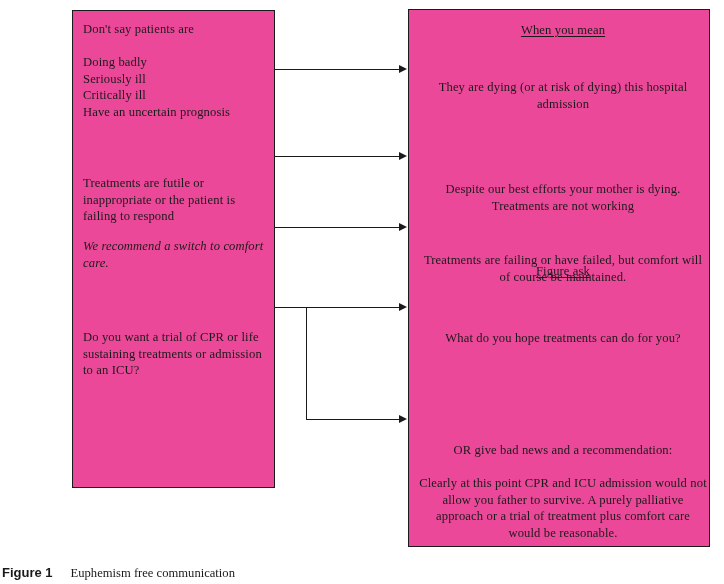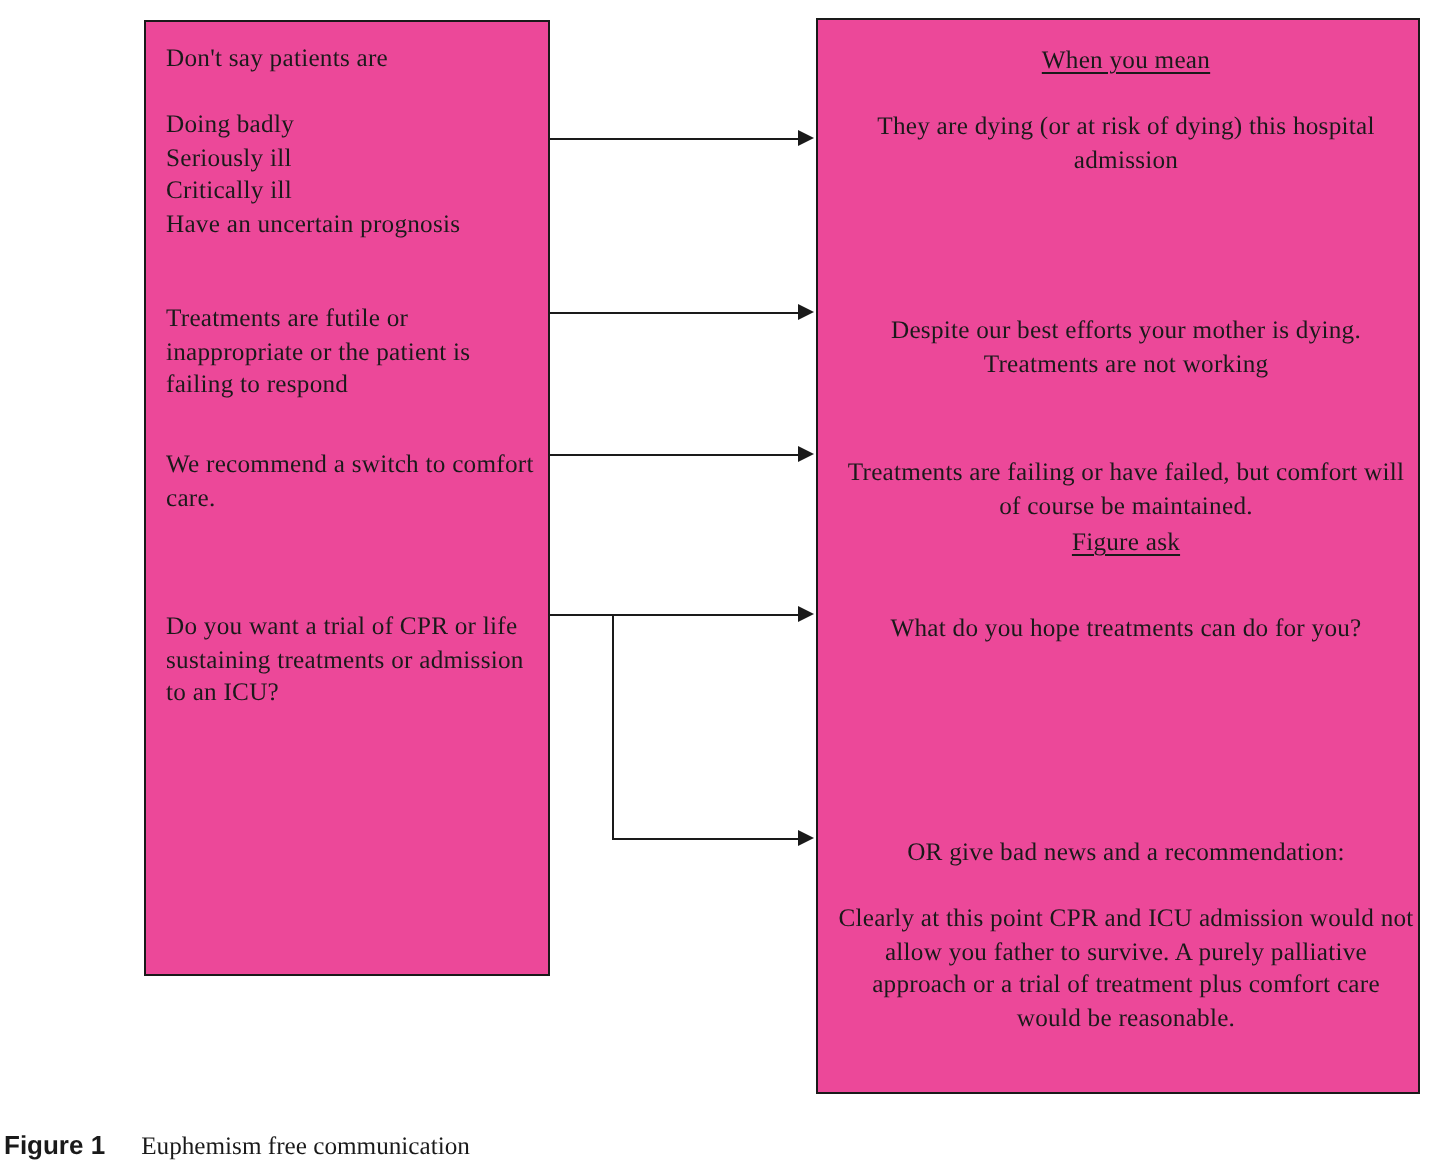--- a/index.html
+++ b/index.html
@@ -41,29 +41,29 @@
   }
 
   .blk {
     position: absolute;
     font-size: 12.6px;
     line-height: 16.6px;
     letter-spacing: 0.01em;
   }
 
   .blk .ln { display: block; white-space: nowrap; }
-  .blk.wrap { white-space: normal; }
+  .blk.wrap { white-space: normal; margin-top: 24px; }
   .underlined { text-decoration: underline; text-underline-offset: 1.5px; }
 
   
   #left-box .blk { left: 10px; width: 186px; }
   #lb-head       { top: 10px; }
   #lb-list       { top: 43px; }
   #lb-futile     { top: 140px; width: 184px; }
-  #lb-comfort    { top: 213px; width: 184px; }
+  #lb-comfort    { top: 203px; width: 184px; font-style: italic; }
   #lb-dontask    { top: 262px; }
   #lb-cpr        { top: 294px; width: 184px; }
 
   
   #right-box .blk { left: 10px; width: 288px; text-align: center; }
   #rb-head       { top: 12px; }
   #rb-dying      { top: 45px; }
   #rb-despite    { top: 147px; }
   #rb-failing    { top: 218px; }
   #rb-instead    { top: 253px; }

